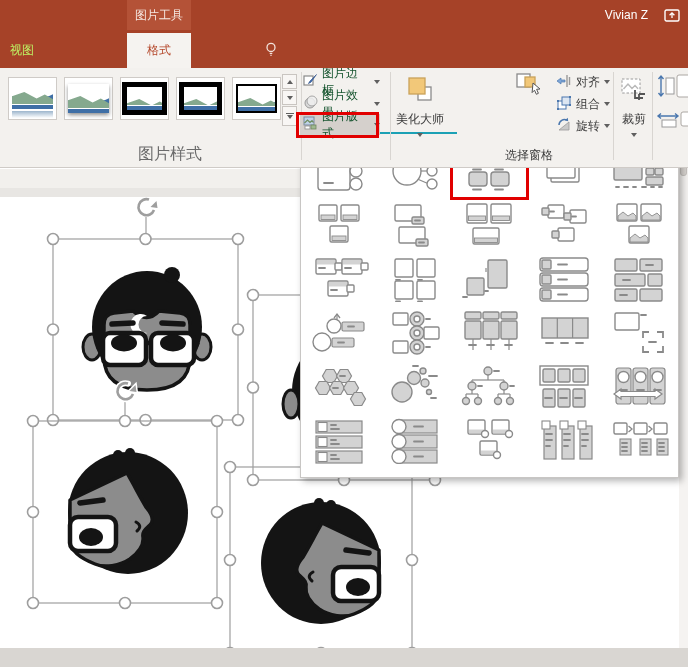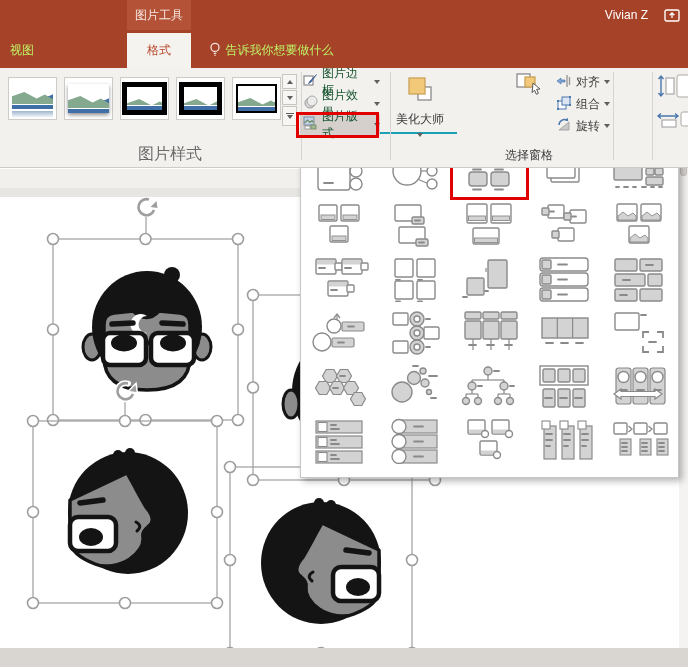--- a/index.html
+++ b/index.html
@@ -119,21 +119,20 @@
   <div id="tabrow">
     <div class="tab" style="left:0px;width:44px;">视图</div>
     <div class="tab" id="tab-format" style="left:127px;width:64px;">格式</div>
     <div class="tab" id="tab-tellme" style="left:196px;width:150px;">
       <span>
         <svg width="12" height="15" viewBox="0 0 12 15">
           <circle cx="6" cy="5.4" r="4" fill="none" stroke="#F3E2DB" stroke-width="1.3"></circle>
           <path d="M4.4,9.5 h3.2 M4.7,11.4 h2.6 M5.2,13.3 h1.6" stroke="#F3E2DB" stroke-width="1.1"></path>
         </svg>
       </span>
-      <span>告诉我你想要做什么</span>
     </div>
   </div>
 
   <div id="ribbon">
 
     <div id="style-gallery">
         <div class="thumb t-reflect">
           <div class="land">
             <div class="cloud"></div>
             <div class="cloud2"></div>
@@ -284,20 +283,31 @@
           <path d="M3,8 A5.5,5.5 0 0 1 11,3.2" fill="none" stroke="#4A77AE" stroke-width="1.5"></path>
           <path d="M11.8,0.8 l0.4,3.4 l-3.3,-0.9 Z" fill="#4A77AE"></path>
         </svg>
       </span>
       <span>旋转</span>
         <span class="arrow"></span>
     </div>
 
     <div class="vsep" style="left:613px;"></div>
 
+    <div class="bigbtn" style="left:616px;width:36px;">
+      <span class="ic">
+        <svg width="28" height="28" viewBox="0 0 28 28">
+          <rect x="2" y="4" width="18" height="14" fill="#fff" stroke="#9a9a9a" stroke-width="1" stroke-dasharray="2.5,1.8"></rect>
+          <path d="M3.5,14 l4.5,-5 l4,4.4 l3,-2.8 l3,3.2" fill="none" stroke="#b9b9b9" stroke-width="1.4"></path>
+          <path d="M15,15 v8 h8 M19,19 h6 M19,19 v6" fill="none" stroke="#555" stroke-width="1.8"></path>
+        </svg>
+      </span>
+      <span class="lbl">裁剪</span>
+      <span class="arrow"></span>
+    </div>
 
     <div class="vsep" style="left:652px;"></div>
 
     <div style="position:absolute;left:656px;top:6px;">
       <svg width="32" height="24" viewBox="0 0 32 24">
         <path d="M5,2 v20 M2.5,5 L5,2 L7.5,5 M2.5,19 L5,22 L7.5,19" fill="none" stroke="#4A77AE" stroke-width="1.4"></path>
         <rect x="10" y="4" width="8" height="16" fill="#fff" stroke="#9a9a9a" stroke-width="1"></rect>
         <rect x="21" y="1" width="14" height="22" rx="2" fill="#fff" stroke="#ABA7A3" stroke-width="1"></rect>
       </svg>
     </div>

